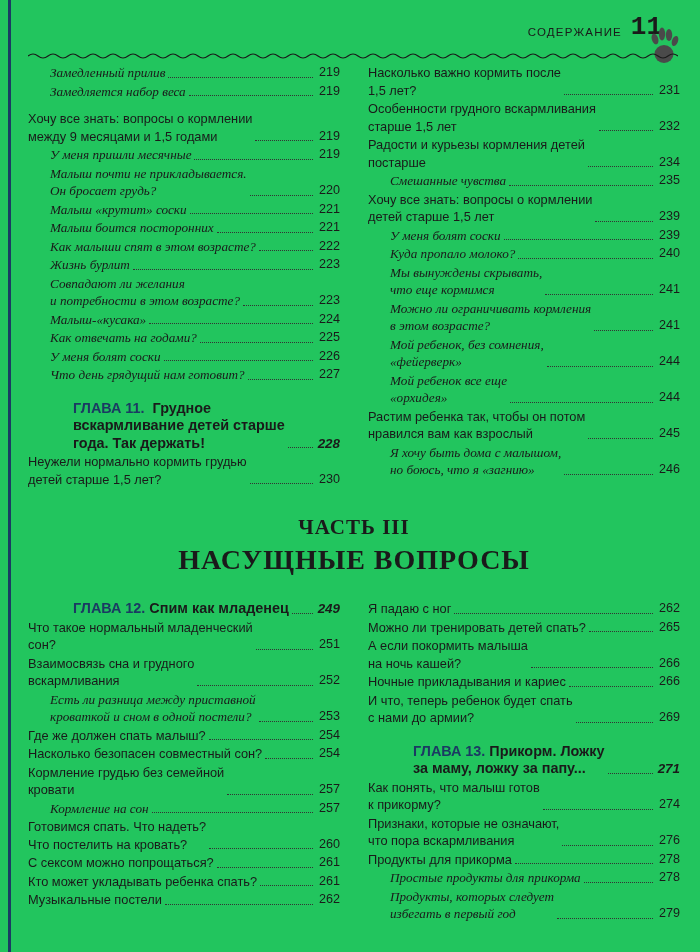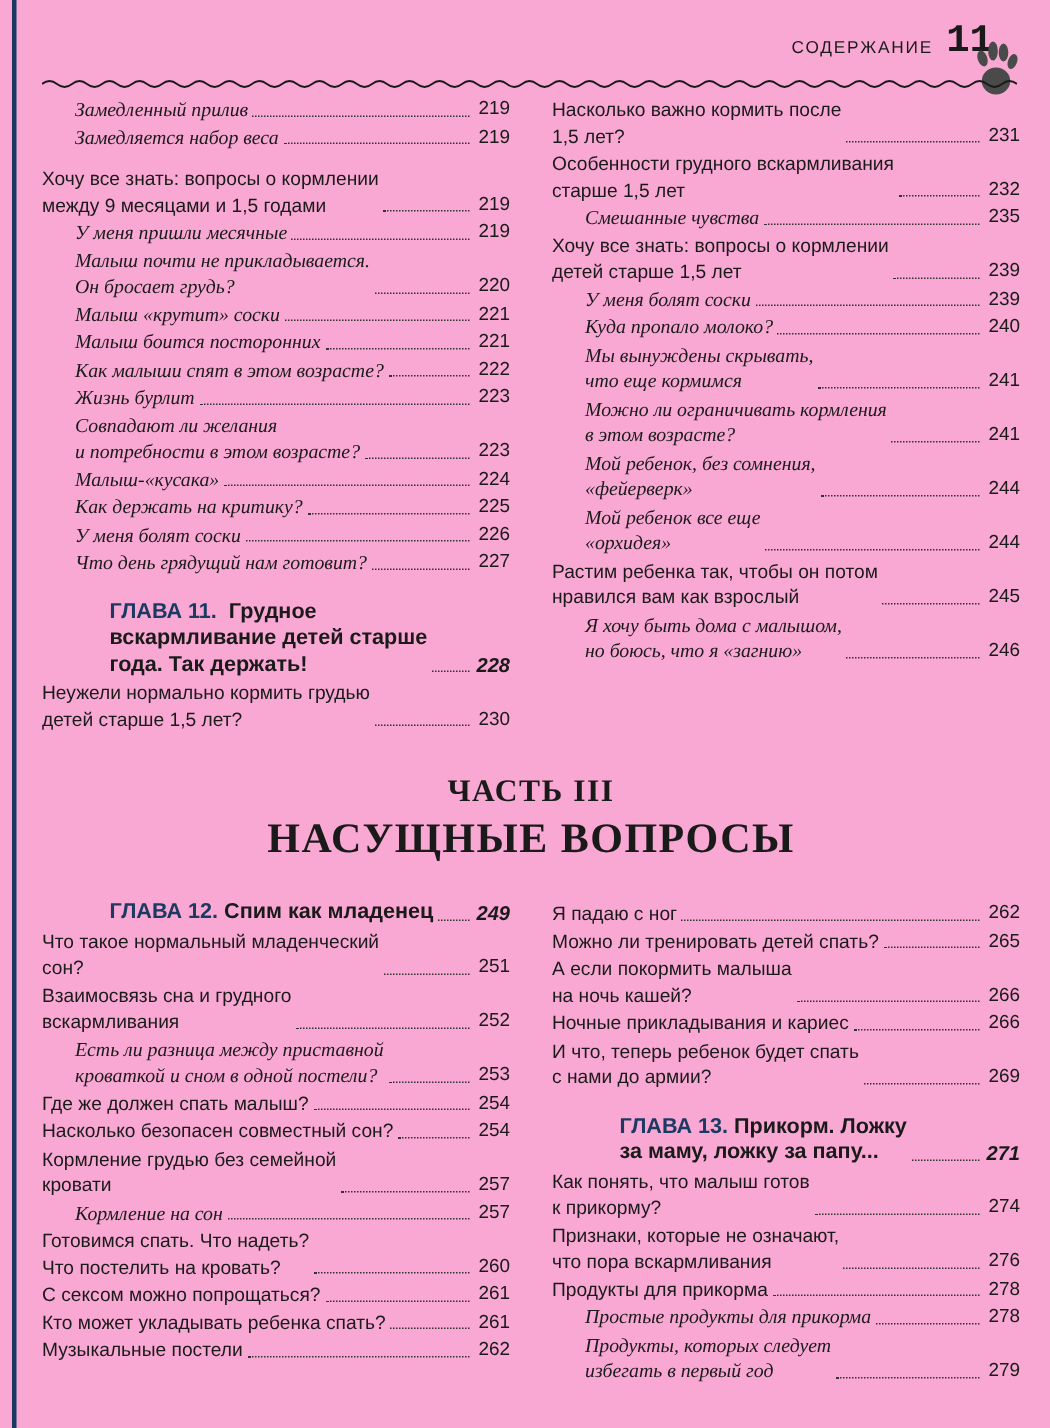--- a/index.html
+++ b/index.html
@@ -4,21 +4,21 @@
 <style>
   html, body {
     margin: 0;
     padding: 0;
     background: #ffffff;
   }
   .page {
     position: relative;
     width: 700px;
     height: 952px;
-    background: #f9a8d4;
+    background: #22c55e;
     font-family: "Liberation Serif", serif;
     color: #1a1a1a;
     overflow: hidden;
   }
   
   .edge-rule {
     position: absolute;
     left: 8px;
     top: 0;
     width: 3px;
@@ -216,21 +216,21 @@
 и потребности в этом возрасте?</span>
             <span class="dots"></span>
             <span class="pg">223</span>
           </div>
           <div class="entry e-italic">
             <span class="txt">Малыш-«кусака»</span>
             <span class="dots"></span>
             <span class="pg">224</span>
           </div>
           <div class="entry e-italic">
-            <span class="txt">Как держать на критику?</span>
+            <span class="txt">Как отвечать на годами?</span>
             <span class="dots"></span>
             <span class="pg">225</span>
           </div>
           <div class="entry e-italic">
             <span class="txt">У меня болят соски</span>
             <span class="dots"></span>
             <span class="pg">226</span>
           </div>
           <div class="entry e-italic">
             <span class="txt">Что день грядущий нам готовит?</span>
@@ -258,20 +258,26 @@
 1,5 лет?</span>
             <span class="dots"></span>
             <span class="pg">231</span>
           </div>
           <div class="entry e-plain multi">
             <span class="txt">Особенности грудного вскармливания
 старше 1,5 лет</span>
             <span class="dots"></span>
             <span class="pg">232</span>
           </div>
+          <div class="entry e-plain multi">
+            <span class="txt">Радости и курьезы кормления детей
+постарше</span>
+            <span class="dots"></span>
+            <span class="pg">234</span>
+          </div>
           <div class="entry e-italic">
             <span class="txt">Смешанные чувства</span>
             <span class="dots"></span>
             <span class="pg">235</span>
           </div>
           <div class="entry e-plain multi">
             <span class="txt">Хочу все знать: вопросы о кормлении
 детей старше 1,5 лет</span>
             <span class="dots"></span>
             <span class="pg">239</span>

